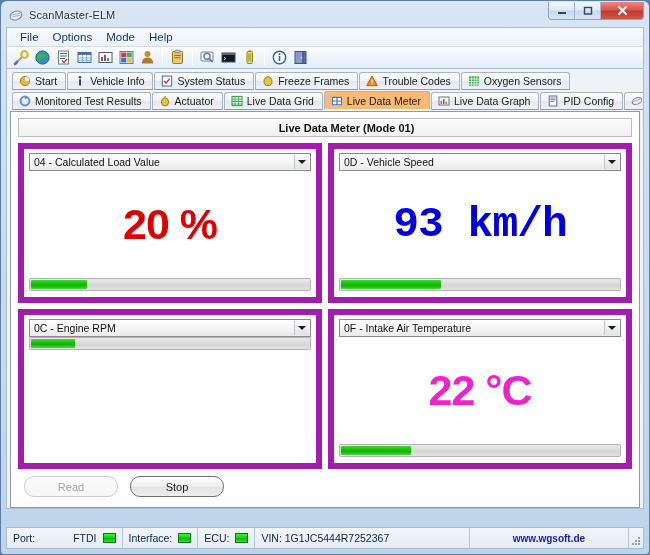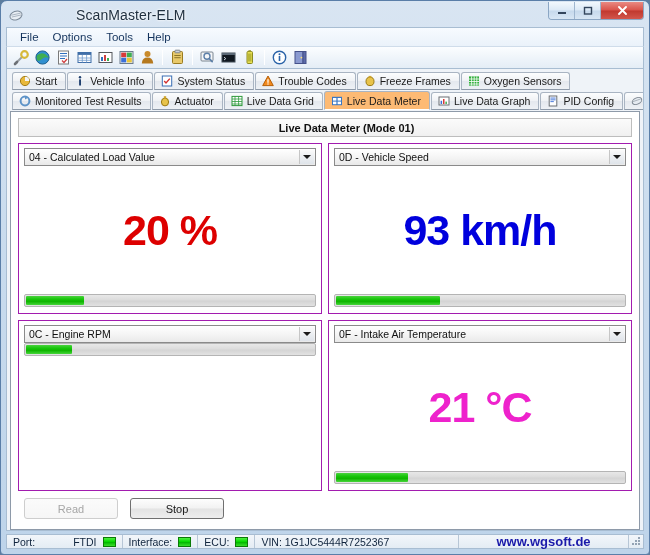--- a/index.html
+++ b/index.html
@@ -34,26 +34,25 @@
     padding-left: 3px;
   }
   #app-icon {
     width: 15px; height: 15px;
     margin-right: 5px;
     position: relative;
     flex: 0 0 auto;
   }
   #app-icon svg { display:block; }
   #title-text {
-    font-size: 14px;
+    font-size: 11px;
     color: #203040;
     text-shadow: 0 0 3px #ffffff, 0 0 2px #ffffff;
     letter-spacing: .1px;
     white-space: nowrap;
-    margin-left: 47px;
   }
   #winbtns {
     position: absolute;
     right: 0px; top: -3px;
     display: flex;
     border: 1px solid #8ba6c4;
     border-top: none;
     border-radius: 0 0 4px 4px;
     overflow: hidden;
     background: #c6d8ea;
@@ -195,21 +194,21 @@
   #grid {
     flex: 1 1 auto;
     display: grid;
     grid-template-columns: 1fr 1fr;
     grid-template-rows: 1fr 1fr;
     gap: 6px;
     margin-top: 6px;
     min-height: 0;
   }
   .meter {
-    border: 1px solid #a21caf;
+    border: 6px solid #a21caf;
     background: #ffffff;
     display: flex;
     flex-direction: column;
     padding: 4px 5px 6px 5px;
     min-height: 0;
   }
   .combo {
     height: 18px;
     border: 1px solid #8a8a8a;
     background: linear-gradient(180deg,#ffffff 0%, #f4f4f4 55%, #e9e9e9 100%);
@@ -269,61 +268,61 @@
     flex: 0 0 auto;
     display: flex;
     gap: 12px;
     padding: 7px 2px 6px 6px;
   }
   .btn {
     width: 94px; height: 21px;
     font-size: 11px;
     display: flex; align-items: center; justify-content: center;
     border: 1px solid #a8a8a8;
-    border-radius: 3px;
+    border-radius: 10px;
     background: linear-gradient(180deg,#fdfdfd 0%, #f2f2f2 48%, #e3e3e3 52%, #eeeeee 100%);
     color: #1a1a1a;
   }
   .btn.disabled {
     color: #a6a6a6;
     border-color: #cecece;
     background: linear-gradient(180deg,#fbfbfb 0%, #f6f6f6 100%);
   }
   .btn.strong { border-color: #707070; }
 
   
   #statusbar {
-    height: 15px;
+    height: 22px;
     flex: 0 0 auto;
     display: flex;
     align-items: stretch;
     background: linear-gradient(180deg,#f2f6fa 0%, #e4ecf4 100%);
     border: 1px solid #a8bdd2;
-    margin-top: 3px;
+    margin-top: 18px;
     font-size: 10.5px;
     color: #10243d;
   }
   .sb-cell {
     display: flex;
     align-items: center;
     padding: 0 6px;
     border-right: 1px solid #b7c6d6;
     white-space: nowrap;
     gap: 6px;
   }
   .sb-cell.flexgrow { flex: 1 1 auto; }
   .led {
     width: 13px; height: 10px;
     background: linear-gradient(180deg,#4ef040 0%, #06d900 45%, #03b800 55%, #3ae02c 100%);
     border: 1px solid #0b7a07;
   }
   .sb-link {
     color: #1a1aaa;
     font-weight: bold;
-    font-size: 13px;
+    font-size: 10px;
   }
   .sb-cell.center { justify-content: center; }
   .sb-grip {
     width: 14px;
     display: flex; align-items: flex-end; justify-content: flex-end;
     padding: 0 2px 2px 0;
     border-right: none;
   }
 </style>
 </head>
@@ -355,21 +354,21 @@
         <svg width="13" height="11" viewBox="0 0 13 11">
           <path d="M3 2 L10 9 M10 2 L3 9" stroke="#ffffff" stroke-width="1.9" stroke-linecap="round"></path>
         </svg>
       </div>
     </div>
   </div>
 
   <div id="menubar">
     <div class="menu-item">File</div>
     <div class="menu-item">Options</div>
-    <div class="menu-item">Tools</div>
+    <div class="menu-item">Mode</div>
     <div class="menu-item">Help</div>
   </div>
 
   <div id="toolbar">
     <div class="tb-icon">
       <svg width="17" height="17" viewBox="0 0 17 17">
         <path d="M3 14 L9 8" stroke="#9aa0a6" stroke-width="2" stroke-linecap="round"></path>
         <circle cx="11.5" cy="5.5" r="3.3" fill="none" stroke="#d7b93a" stroke-width="2.2"></circle>
         <path d="M2 15 L4 13" stroke="#6b7076" stroke-width="2.6" stroke-linecap="round"></path>
       </svg>
@@ -494,35 +493,35 @@
           <svg width="12" height="12" viewBox="0 0 12 12">
               <rect x="1.3" y="1" width="9.4" height="10" fill="#ffffff" stroke="#3a6fb5"></rect>
               <path d="M3.2 6 L5 8 L8.8 3.6" stroke="#d03030" stroke-width="1.4" fill="none"></path>
             </svg>
         </span>
         <span>System Status</span>
       </div>
       <div class="tab">
         <span class="ticon">
           <svg width="12" height="12" viewBox="0 0 12 12">
+              <ellipse cx="6" cy="6.4" rx="4" ry="4.2" fill="#e8c34a" stroke="#9b7a14"></ellipse>
+              <rect x="4.6" y="0.9" width="2.8" height="2" fill="#cfa42c"></rect>
+            </svg>
+        </span>
+        <span>Freeze Frames</span>
+      </div>
+      <div class="tab">
+        <span class="ticon">
+          <svg width="12" height="12" viewBox="0 0 12 12">
               <path d="M6 1 L11.3 10.6 L0.7 10.6 Z" fill="#f28a1e" stroke="#b55f08"></path>
               <rect x="5.4" y="4.2" width="1.2" height="3.6" fill="#ffffff"></rect>
               <rect x="5.4" y="8.4" width="1.2" height="1.2" fill="#ffffff"></rect>
             </svg>
         </span>
         <span>Trouble Codes</span>
-      </div>
-      <div class="tab">
-        <span class="ticon">
-          <svg width="12" height="12" viewBox="0 0 12 12">
-              <ellipse cx="6" cy="6.4" rx="4" ry="4.2" fill="#e8c34a" stroke="#9b7a14"></ellipse>
-              <rect x="4.6" y="0.9" width="2.8" height="2" fill="#cfa42c"></rect>
-            </svg>
-        </span>
-        <span>Freeze Frames</span>
       </div>
       <div class="tab">
         <span class="ticon">
           <svg width="12" height="12" viewBox="0 0 12 12">
               <rect x="1" y="1.4" width="10" height="9.2" fill="#2fae3a"></rect>
               <path d="M3.6 1.4 V10.6 M6.2 1.4 V10.6 M8.8 1.4 V10.6 M1 4 H11 M1 6.5 H11 M1 9 H11" stroke="#ffffff" stroke-width=".8"></path>
             </svg>
         </span>
         <span>Oxygen Sensors</span>
       </div>
@@ -623,21 +622,21 @@
         </div>
 
         <div class="meter">
           <div class="combo">
             <span>0D - Vehicle Speed</span>
             <span class="arrowbox">
                 <span class="arrow-dn"></span>
               </span>
           </div>
           <div class="valuewrap">
-            <span class="value" id="v1" style="color: rgb(0, 0, 221);">93 km/h</span>
+            <span class="value" id="v1" style="color: rgb(0, 0, 221); font-family: Liberation Mono, monospace;">93 km/h</span>
           </div>
           <div class="pbar">
             <div class="pfill" id="p1" style="width: 36%;"></div>
           </div>
         </div>
 
         <div class="meter">
           <div class="combo">
             <span>0C - Engine RPM</span>
             <span class="arrowbox">
@@ -650,21 +649,21 @@
         </div>
 
         <div class="meter">
           <div class="combo">
             <span>0F - Intake Air Temperature</span>
             <span class="arrowbox">
                 <span class="arrow-dn"></span>
               </span>
           </div>
           <div class="valuewrap">
-            <span class="value" id="v3" style="color: rgb(238, 34, 204);">21 °C</span>
+            <span class="value" id="v3" style="color: rgb(238, 34, 204);">22 °C</span>
           </div>
           <div class="pbar">
             <div class="pfill" id="p3" style="width: 25%;"></div>
           </div>
         </div>
 
       </div>
 
       <div id="btnrow">
         <div class="btn disabled">Read</div>

